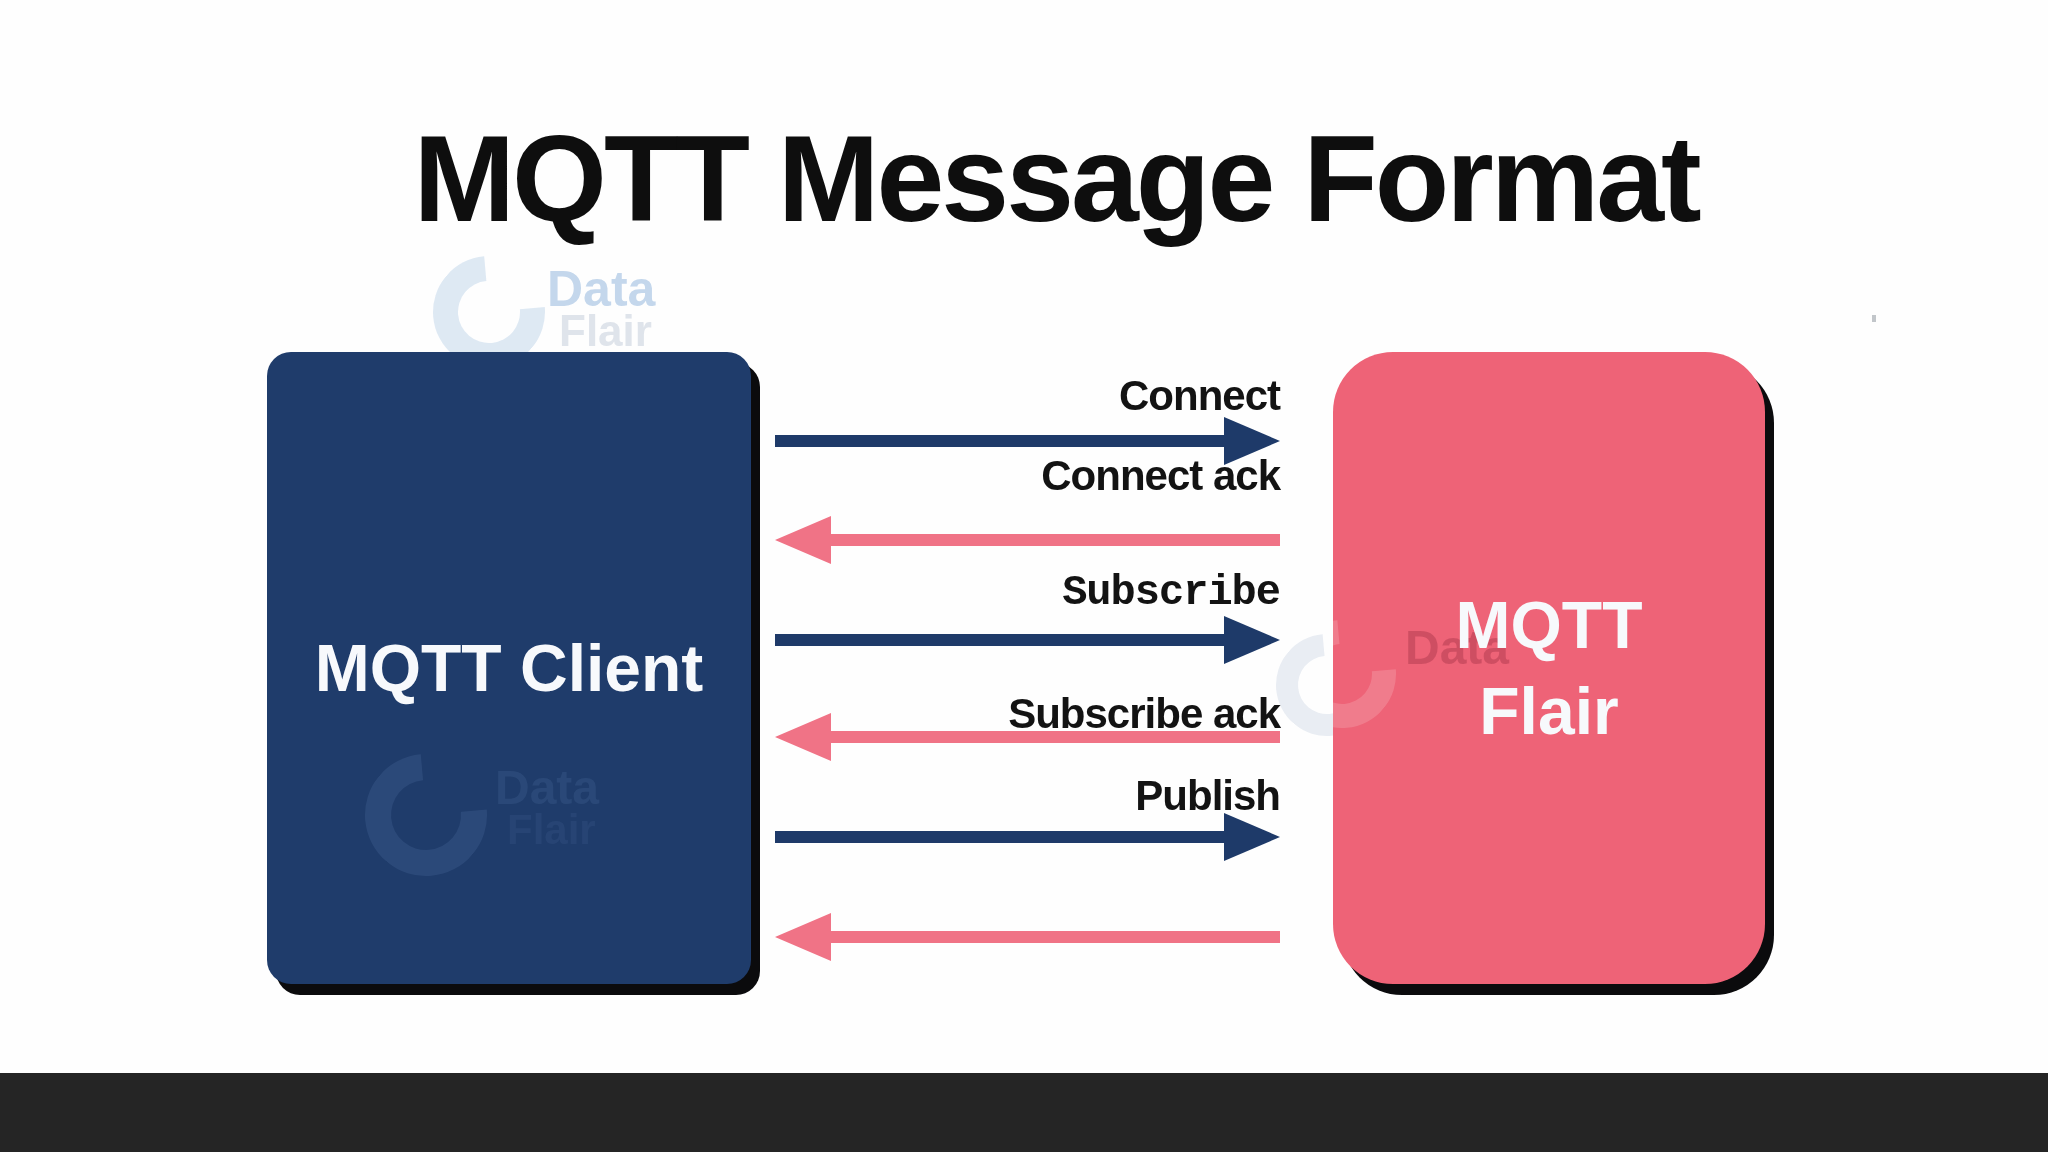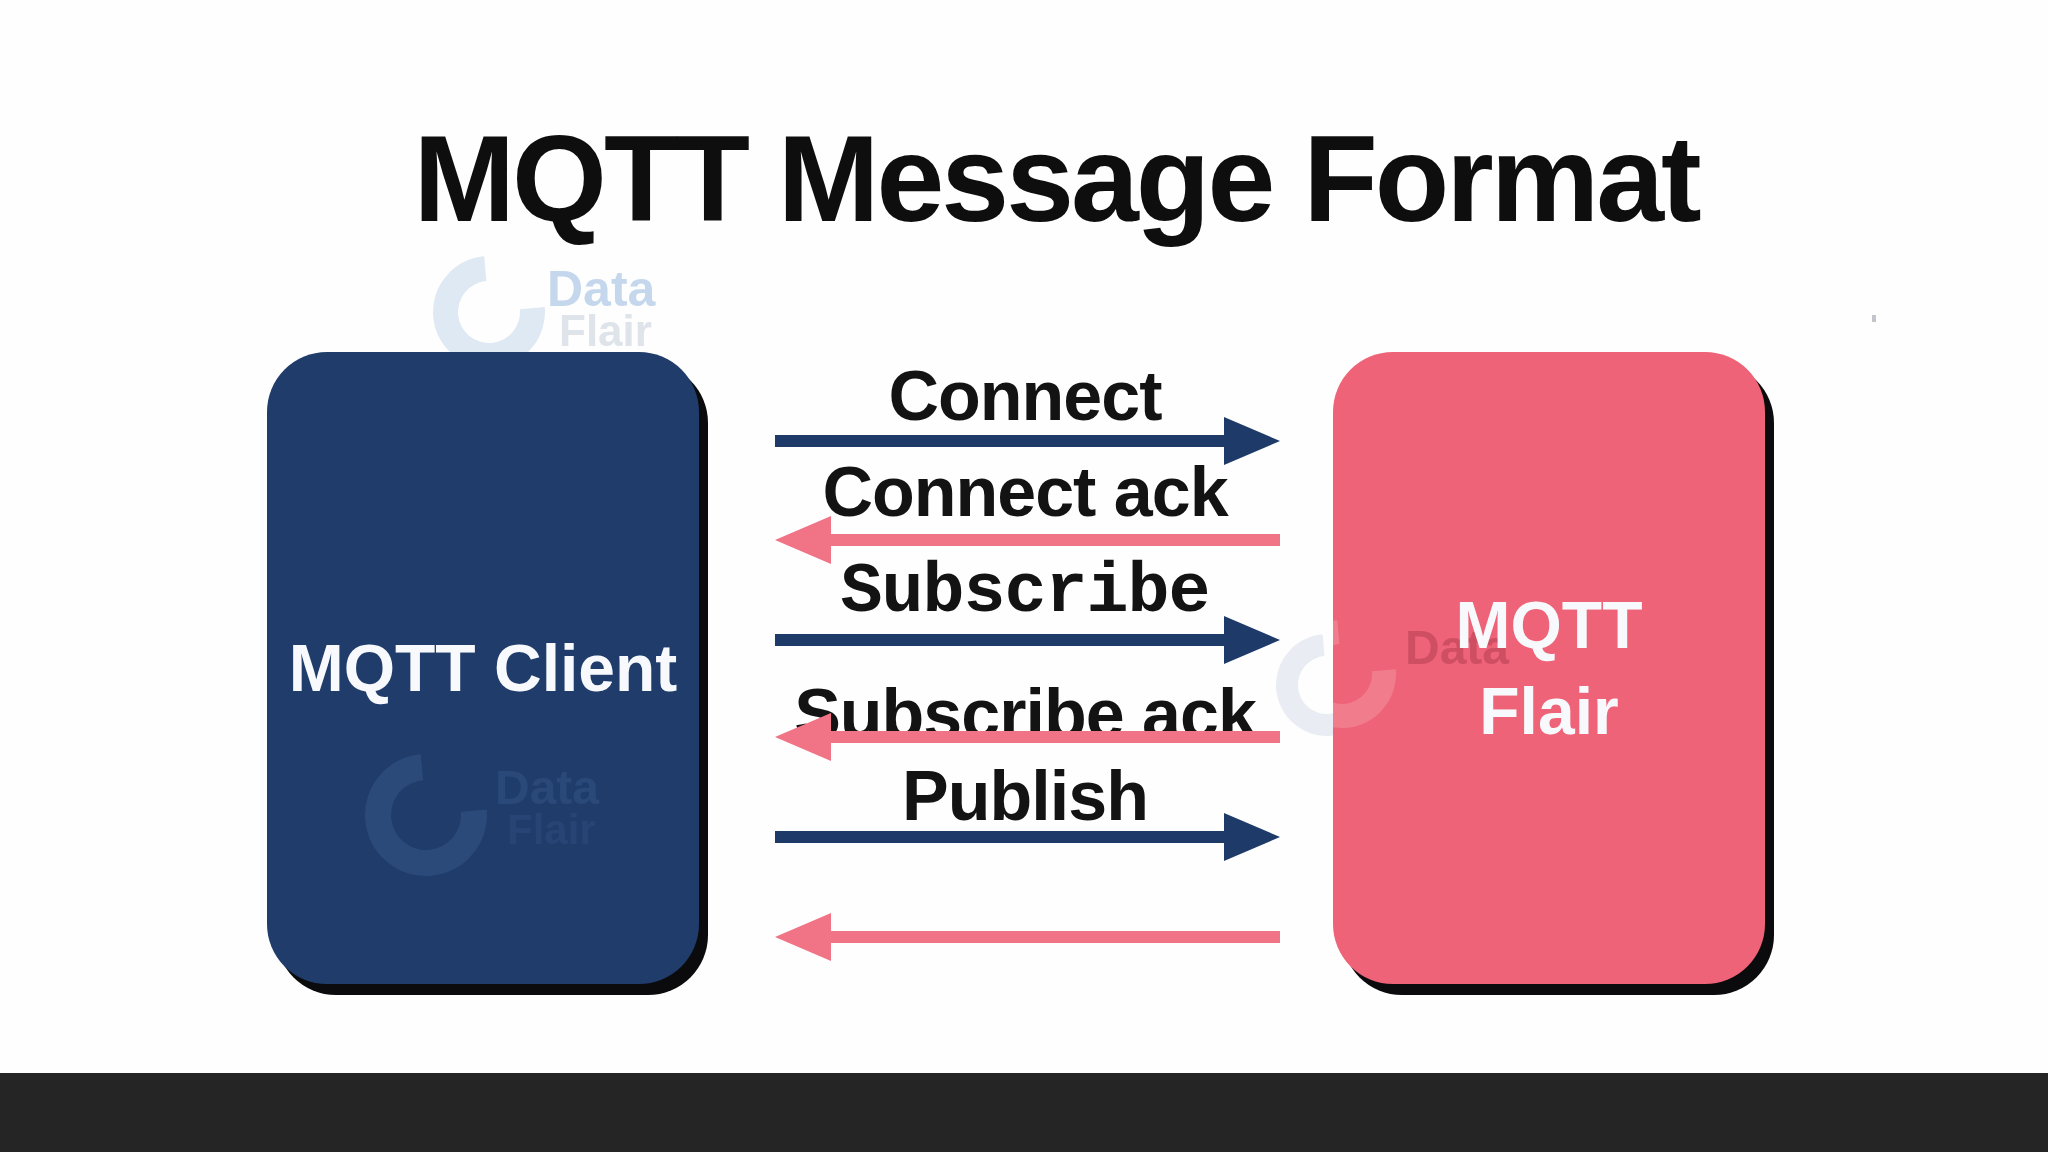--- a/index.html
+++ b/index.html
@@ -24,21 +24,21 @@
   }
   .wm-word1{position:absolute;left:114px;top:8px;font-size:50px;font-weight:700;color:#c4d7ec;}
   .wm-word2{position:absolute;left:126px;top:54px;font-size:44px;font-weight:700;color:#dfe4eb;}
 
   
   .node{
     position:absolute;top:352px;height:632px;border-radius:60px;
     box-shadow:9px 11px 0 #0b0b0d;display:flex;align-items:center;justify-content:center;
     z-index:2;overflow:hidden;
   }
-  .node-client{left:267px;width:432px;background:#1f3c6b;}
+  .node-client{left:267px;width:484px;background:#1f3c6b;border-radius:24px;}
   .node-broker{left:1333px;width:432px;background:#ee6377;}
   .node-label{
     color:#f7f9fc;font-weight:700;font-size:66px;line-height:86px;
     text-align:center;z-index:3;
   }
 
   
   .wm-client{position:absolute;left:98px;top:402px;width:300px;height:140px;z-index:1;}
   .wm-client .ring{
     position:absolute;left:0;top:0;width:70px;height:70px;border-radius:50%;
@@ -58,23 +58,23 @@
   }
   
   .wm-broker-outer{
     position:absolute;left:1276px;top:634px;width:58px;height:58px;border-radius:50%;
     border:22px solid #e9edf3;border-top-color:transparent;transform:rotate(40deg);z-index:0;
   }
 
   
   .msg-label{
     position:absolute;left:770px;width:510px;height:72px;line-height:72px;
-    text-align:center;font-size:70px;font-weight:700;color:#131313;letter-spacing:-1px;
+    text-align:right;font-size:42px;font-weight:700;color:#131313;letter-spacing:-1px;
   }
-  .lbl-0{top:360px;} .lbl-1{top:456px;} .lbl-2{top:557px;font-family:Liberation Mono, monospace;}
+  .lbl-0{top:360px;} .lbl-1{top:440px;} .lbl-2{top:557px;font-family:Liberation Mono, monospace;}
   .lbl-3{top:658px;margin-top:20px;} .lbl-4{top:760px;} .lbl-5{top:856px;}
 
   .arrow{position:absolute;left:775px;width:505px;height:48px;z-index:2;}
   .arr-0{top:417px;} .arr-1{top:516px;} .arr-2{top:616px;}
   .arr-3{top:713px;} .arr-4{top:813px;} .arr-5{top:913px;}
 
   .arrow .line{position:absolute;top:18px;height:12px;}
   .arrow-right .line{left:0;width:452px;background:#1e3a69;}
   .arrow-right .head{
     position:absolute;right:0;top:0;width:0;height:0;

